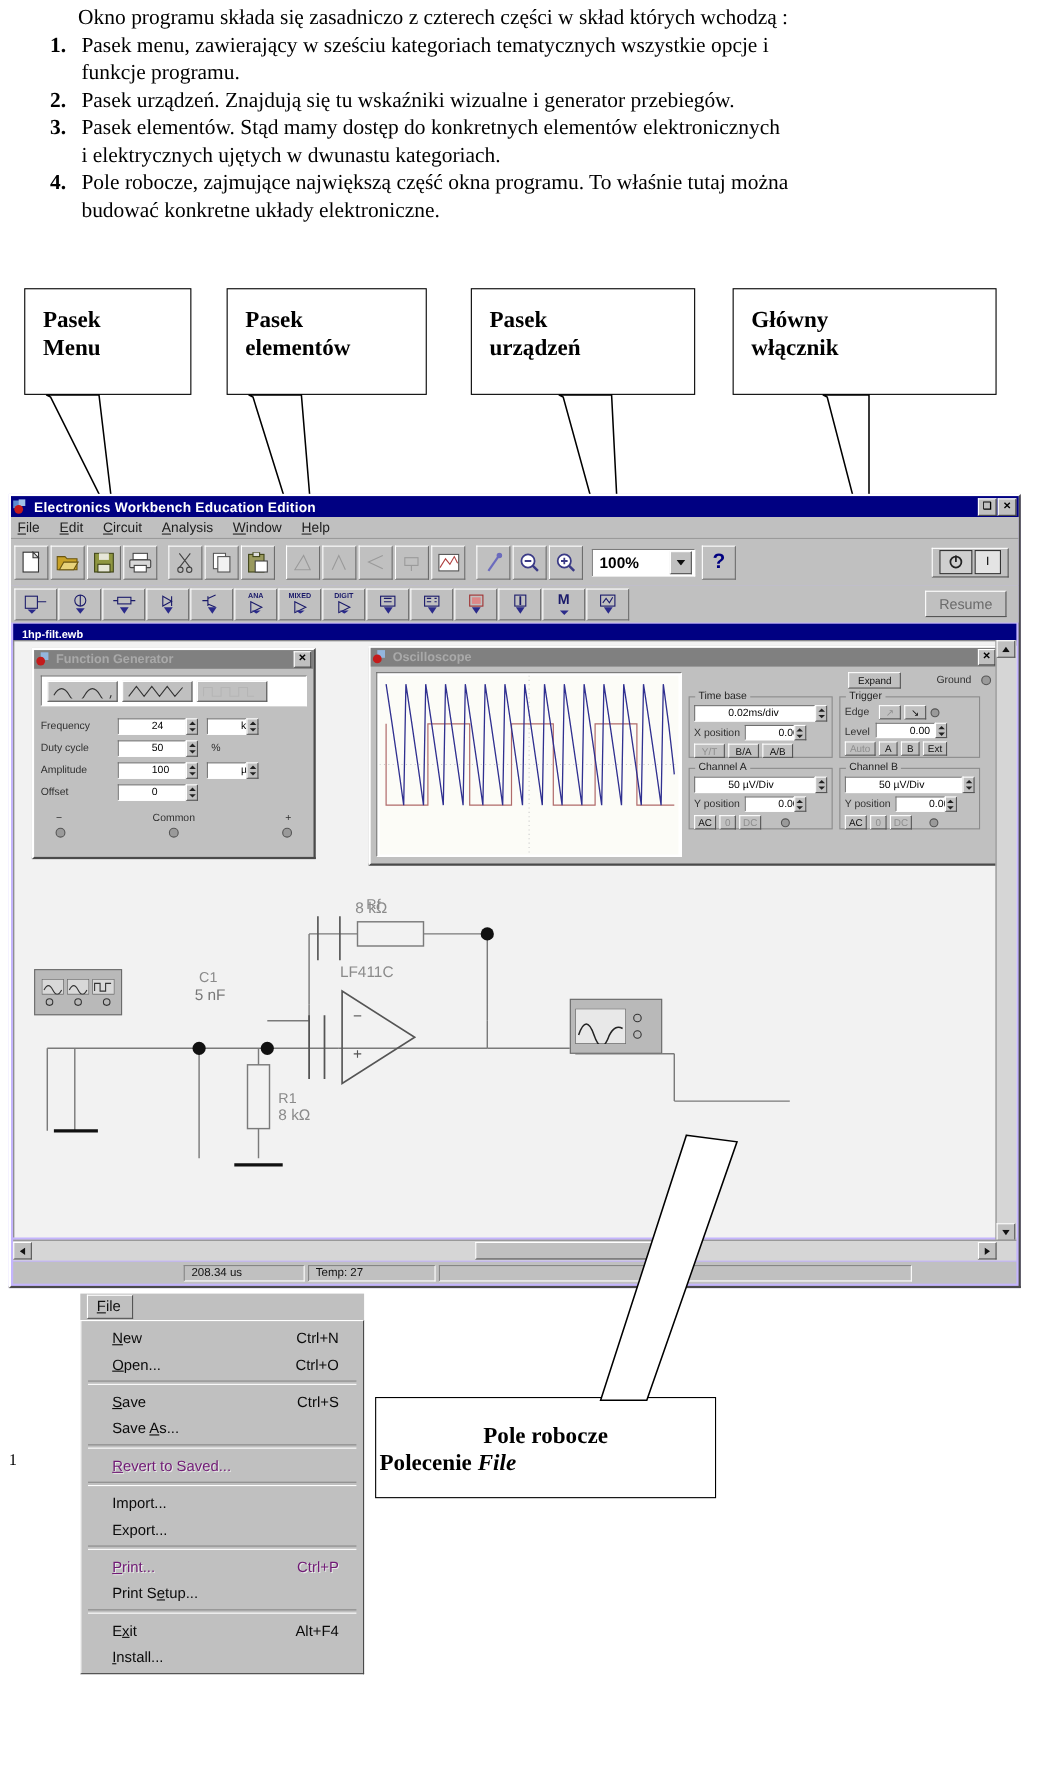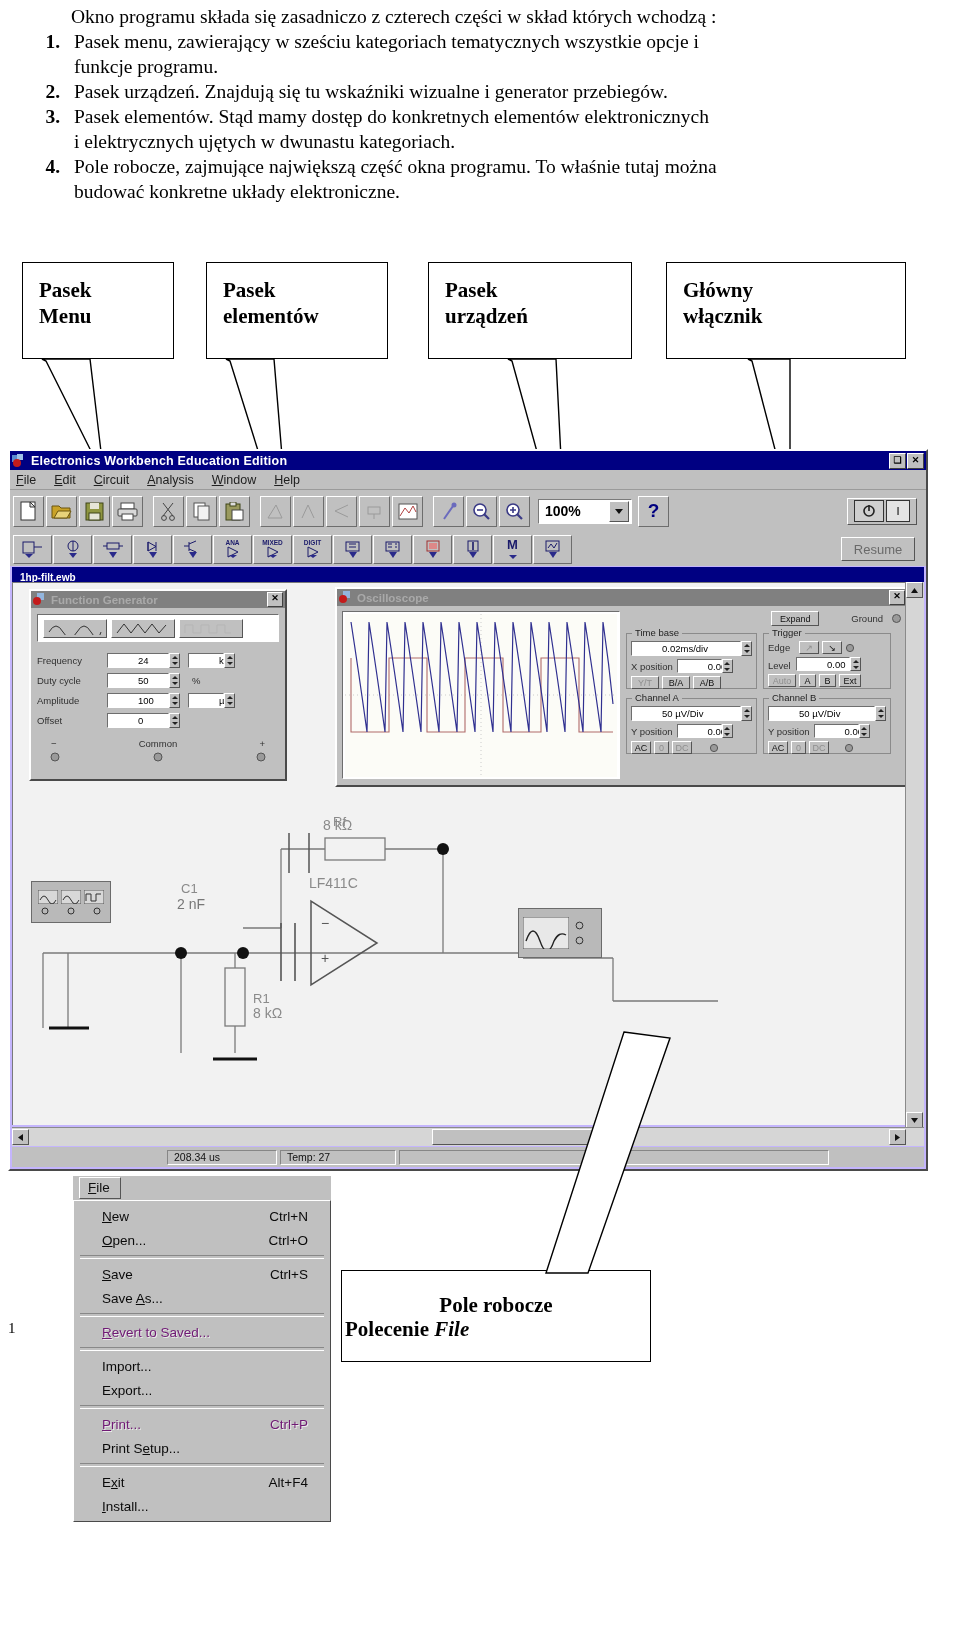--- a/index.html
+++ b/index.html
@@ -474,21 +474,21 @@
       </g>
       <text x="320" y="243" font-family="Liberation Sans, sans-serif" font-size="13" fill="#8a8a8a">Rf</text>
       <text x="310" y="250" font-family="Liberation Sans, sans-serif" font-size="0" fill="#8a8a8a"></text>
       <text x="168" y="310" font-family="Liberation Sans, sans-serif" font-size="13" fill="#8a8a8a">C1</text>
       <text x="240" y="420" font-family="Liberation Sans, sans-serif" font-size="13" fill="#8a8a8a">R1</text>
       <text x="296" y="305" font-family="Liberation Sans, sans-serif" font-size="14" fill="#8a8a8a">LF411C</text>
       <text x="308" y="345" font-family="Liberation Sans, sans-serif" font-size="14" fill="#555">−</text>
       <text x="308" y="380" font-family="Liberation Sans, sans-serif" font-size="14" fill="#555">+</text>
     </svg>
     <div style="position:absolute;left:310px;top:234px;font-size:14px;color:#8a8a8a;font-family:'Liberation Sans',sans-serif;"><span>8 kΩ</span></div>
-    <div style="position:absolute;left:164px;top:313px;font-size:14px;color:#777;font-family:'Liberation Sans',sans-serif;"><span>2 nF</span></div>
+    <div style="position:absolute;left:164px;top:313px;font-size:14px;color:#777;font-family:'Liberation Sans',sans-serif;"><span>5 nF</span></div>
     <div style="position:absolute;left:240px;top:422px;font-size:14px;color:#8a8a8a;font-family:'Liberation Sans',sans-serif;"><span>8 kΩ</span></div>
 
     <div style="position:absolute;left:18px;top:298px;width:80px;height:42px;background:#b9b9b9;border:1.4px solid #6b6b6b;display:flex;flex-direction:column;justify-content:center;padding:2px;box-sizing:border-box;">
       <div style="display:flex;gap:3px;justify-content:center;">
         <svg width="20" height="14">
             <rect x="0" y="0" width="20" height="14" fill="#d8d8d8" stroke="#555"></rect>
             <path d="M2 10 q4 -8 8 0 t8 0" fill="none" stroke="#333"></path>
           </svg>
         <svg width="20" height="14">
             <rect x="0" y="0" width="20" height="14" fill="#d8d8d8" stroke="#555"></rect>

